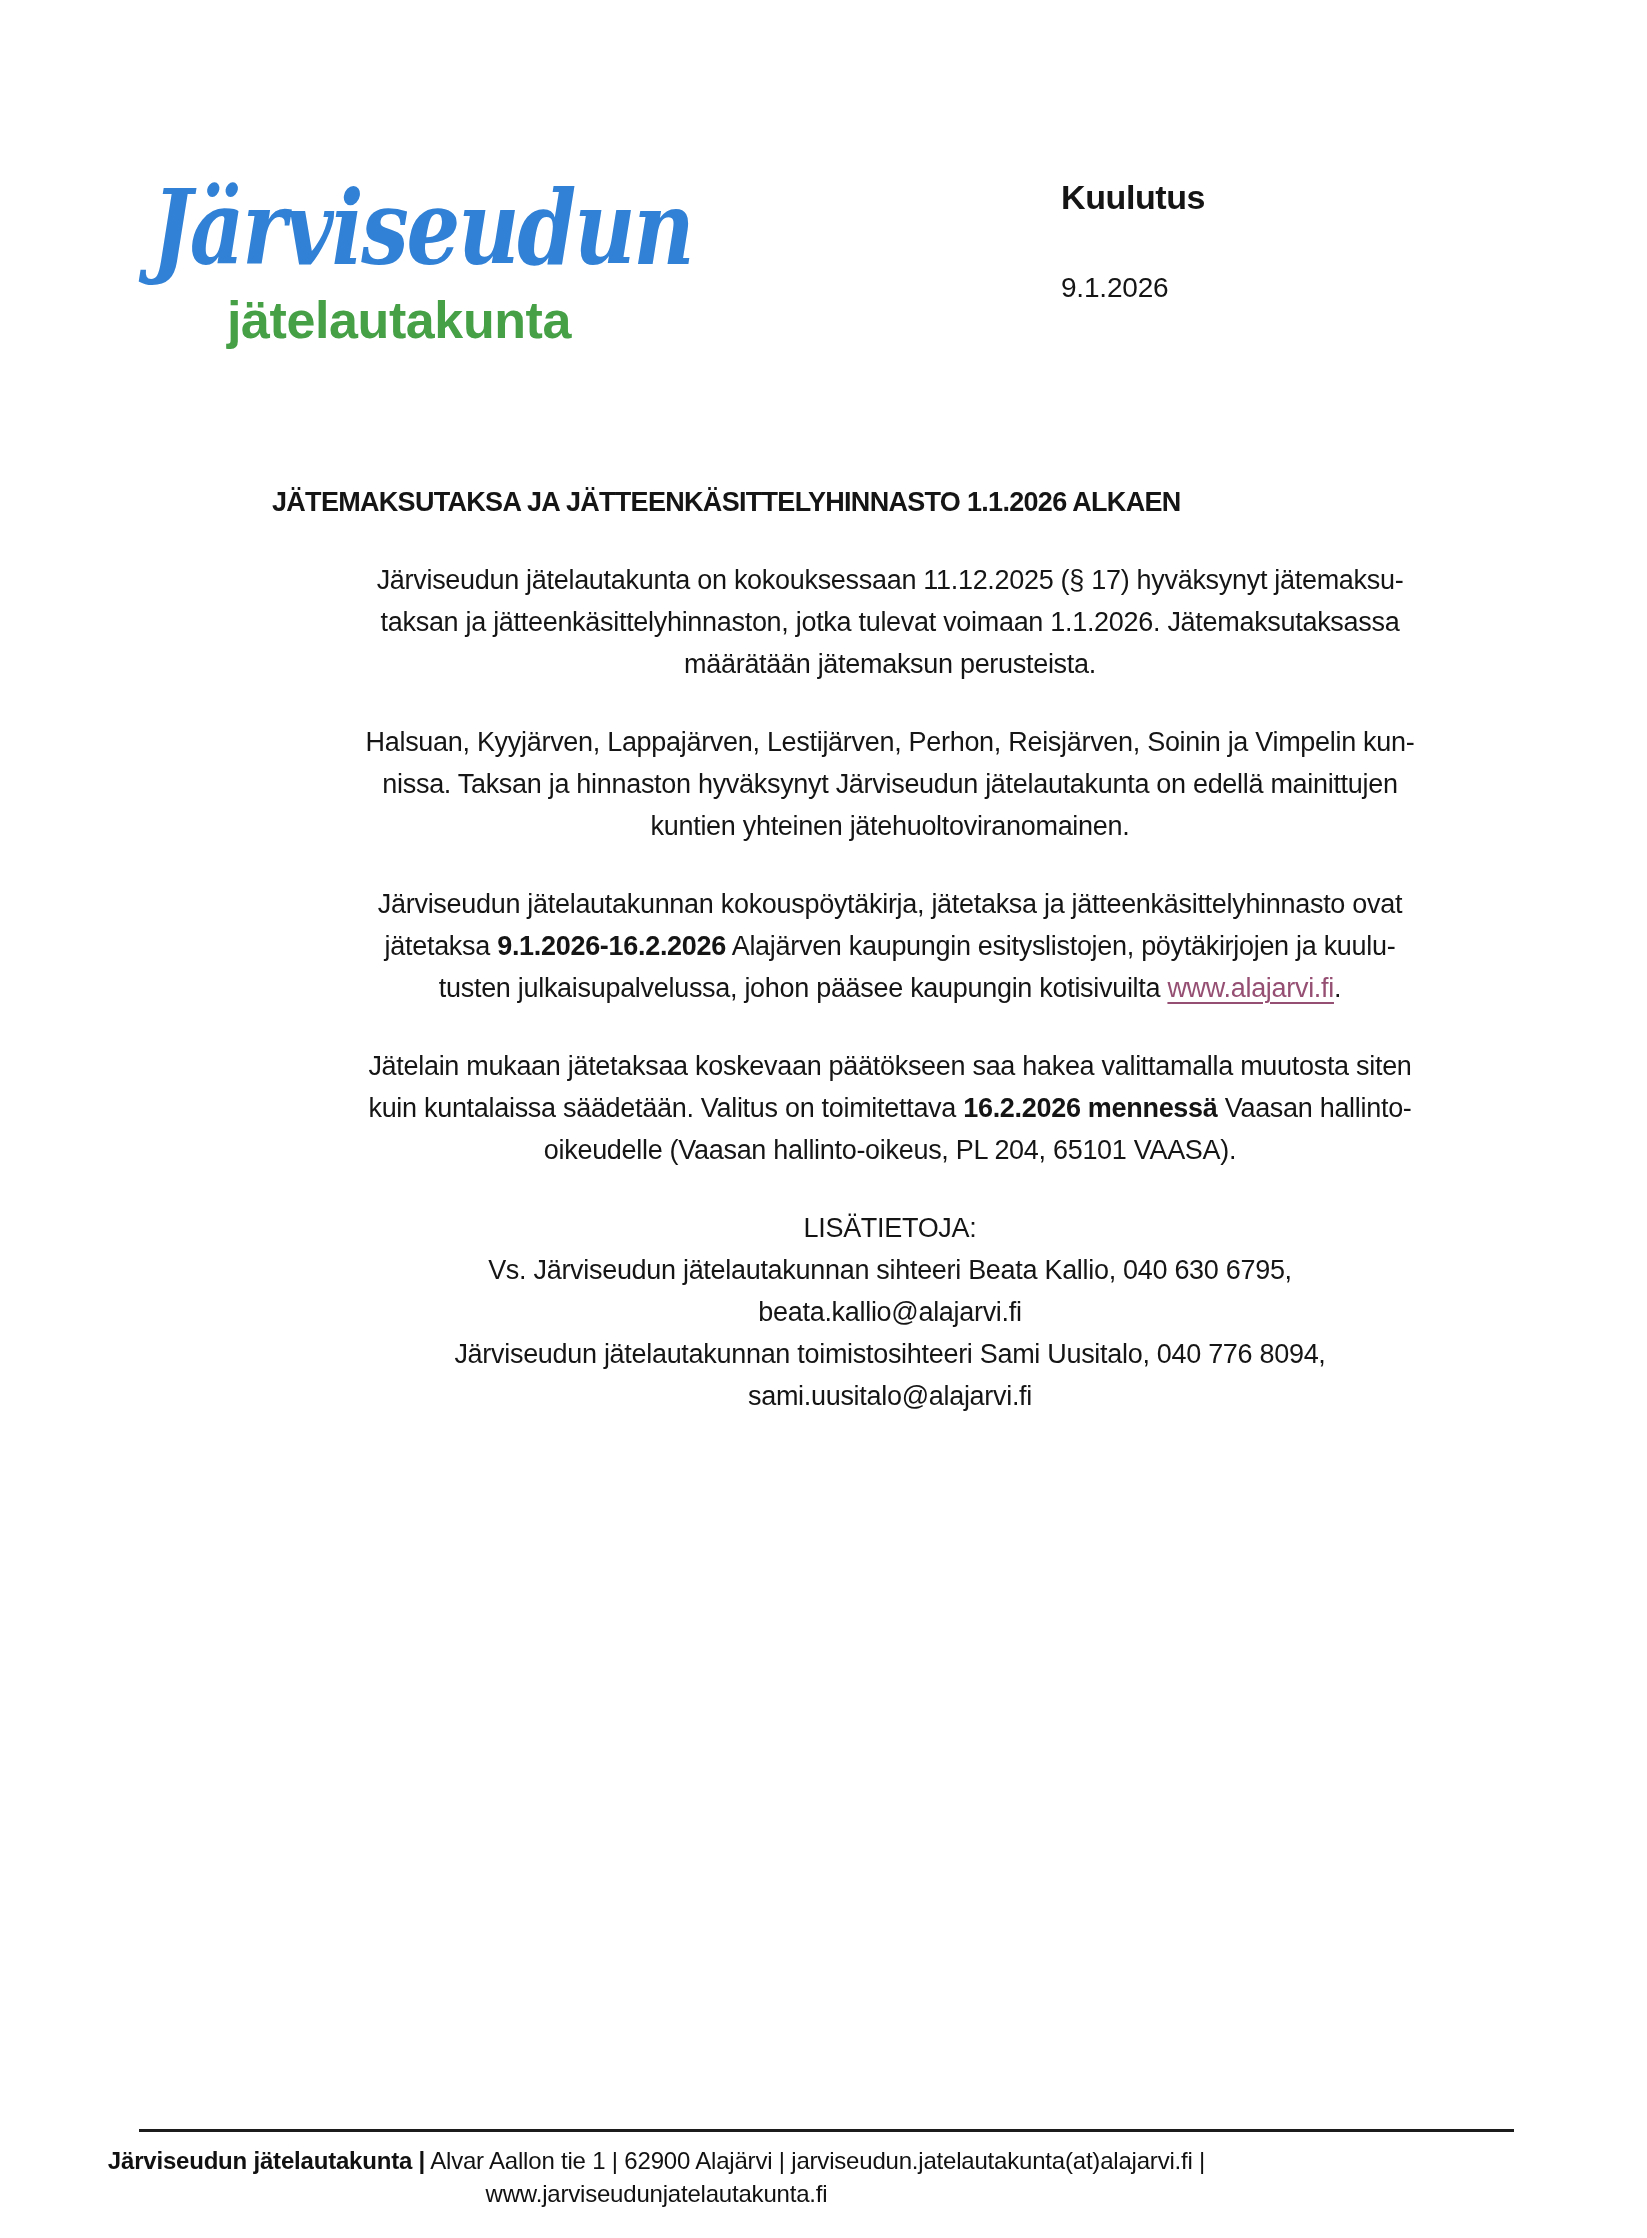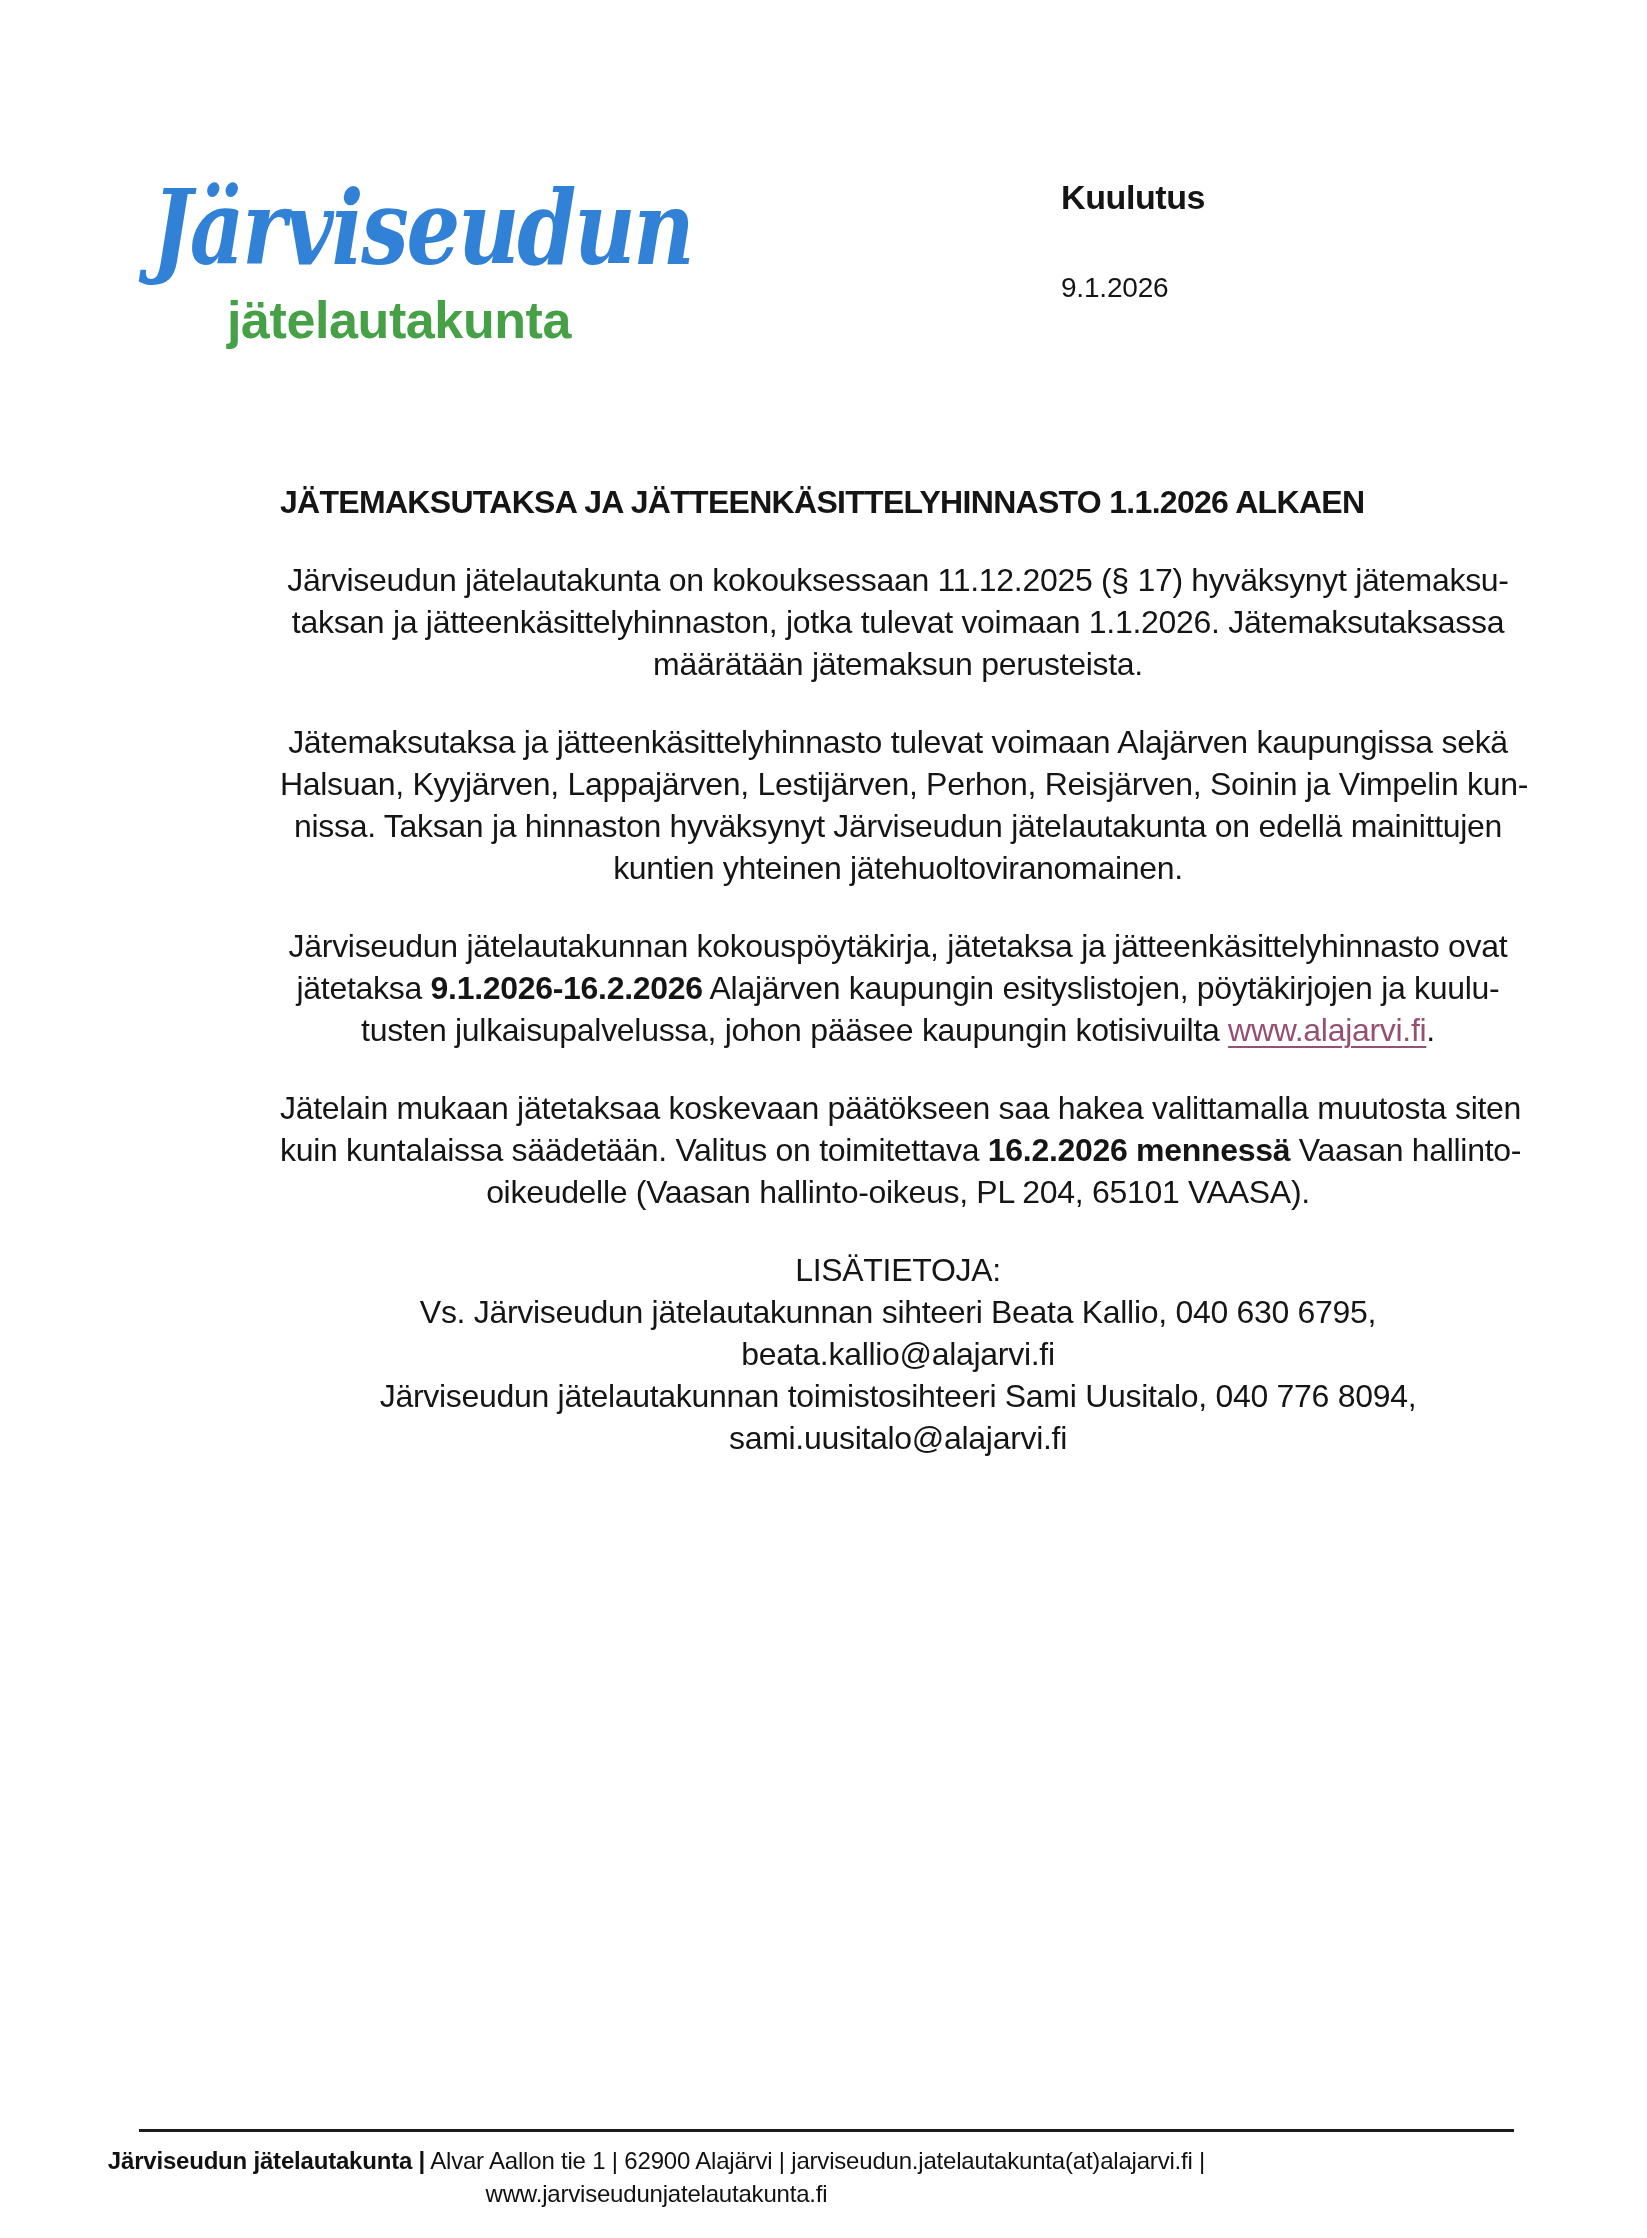--- a/index.html
+++ b/index.html
@@ -42,22 +42,22 @@
     white-space: nowrap;
   }
   .hdr-date {
     position: absolute; left: 1061px; top: 272px;
     font-size: 28px; letter-spacing: -0.2px;
     white-space: nowrap;
   }
 
   
   .content {
-    position: absolute; left: 280px; top: 481px; width: 1236px;
-    font-size: 32px; line-height: 42px; letter-spacing: -0.3px;
+    position: absolute; left: 272px; top: 481px; width: 1236px;
+    font-size: 27px; line-height: 42px; letter-spacing: -0.3px;
   }
   .doc-title {
     font-weight: 700; letter-spacing: -0.7px;
     margin: 0 0 36px 0; white-space: nowrap;
   }
   .para { margin: 0 0 36px 0; text-align: center; }
   .line { white-space: nowrap; }
   .b { font-weight: 700; }
   .doc-link {
     color: #954f72;
@@ -97,21 +97,20 @@
 
     <div class="doc-title">JÄTEMAKSUTAKSA JA JÄTTEENKÄSITTELYHINNASTO 1.1.2026 ALKAEN</div>
 
     <div class="para">
       <div class="line">Järviseudun jätelautakunta on kokouksessaan 11.12.2025 (§ 17) hyväksynyt jätemaksu-</div>
       <div class="line">taksan ja jätteenkäsittelyhinnaston, jotka tulevat voimaan 1.1.2026. Jätemaksutaksassa</div>
       <div class="line">määrätään jätemaksun perusteista.</div>
     </div>
 
     <div class="para">
-      <div class="line">Jätemaksutaksa ja jätteenkäsittelyhinnasto tulevat voimaan Alajärven kaupungissa sekä</div>
       <div class="line">Halsuan, Kyyjärven, Lappajärven, Lestijärven, Perhon, Reisjärven, Soinin ja Vimpelin kun-</div>
       <div class="line">nissa. Taksan ja hinnaston hyväksynyt Järviseudun jätelautakunta on edellä mainittujen</div>
       <div class="line">kuntien yhteinen jätehuoltoviranomainen.</div>
     </div>
 
     <div class="para">
       <div class="line">Järviseudun jätelautakunnan kokouspöytäkirja, jätetaksa ja jätteenkäsittelyhinnasto ovat</div>
       <div class="line"><span>jätetaksa </span><span class="b">9.1.2026-16.2.2026</span><span> Alajärven kaupungin esityslistojen, pöytäkirjojen ja kuulu-</span></div>
       <div class="line"><span>tusten julkaisupalvelussa, johon pääsee kaupungin kotisivuilta </span><a class="doc-link" href="#">www.alajarvi.fi</a><span>.</span></div>
     </div>

